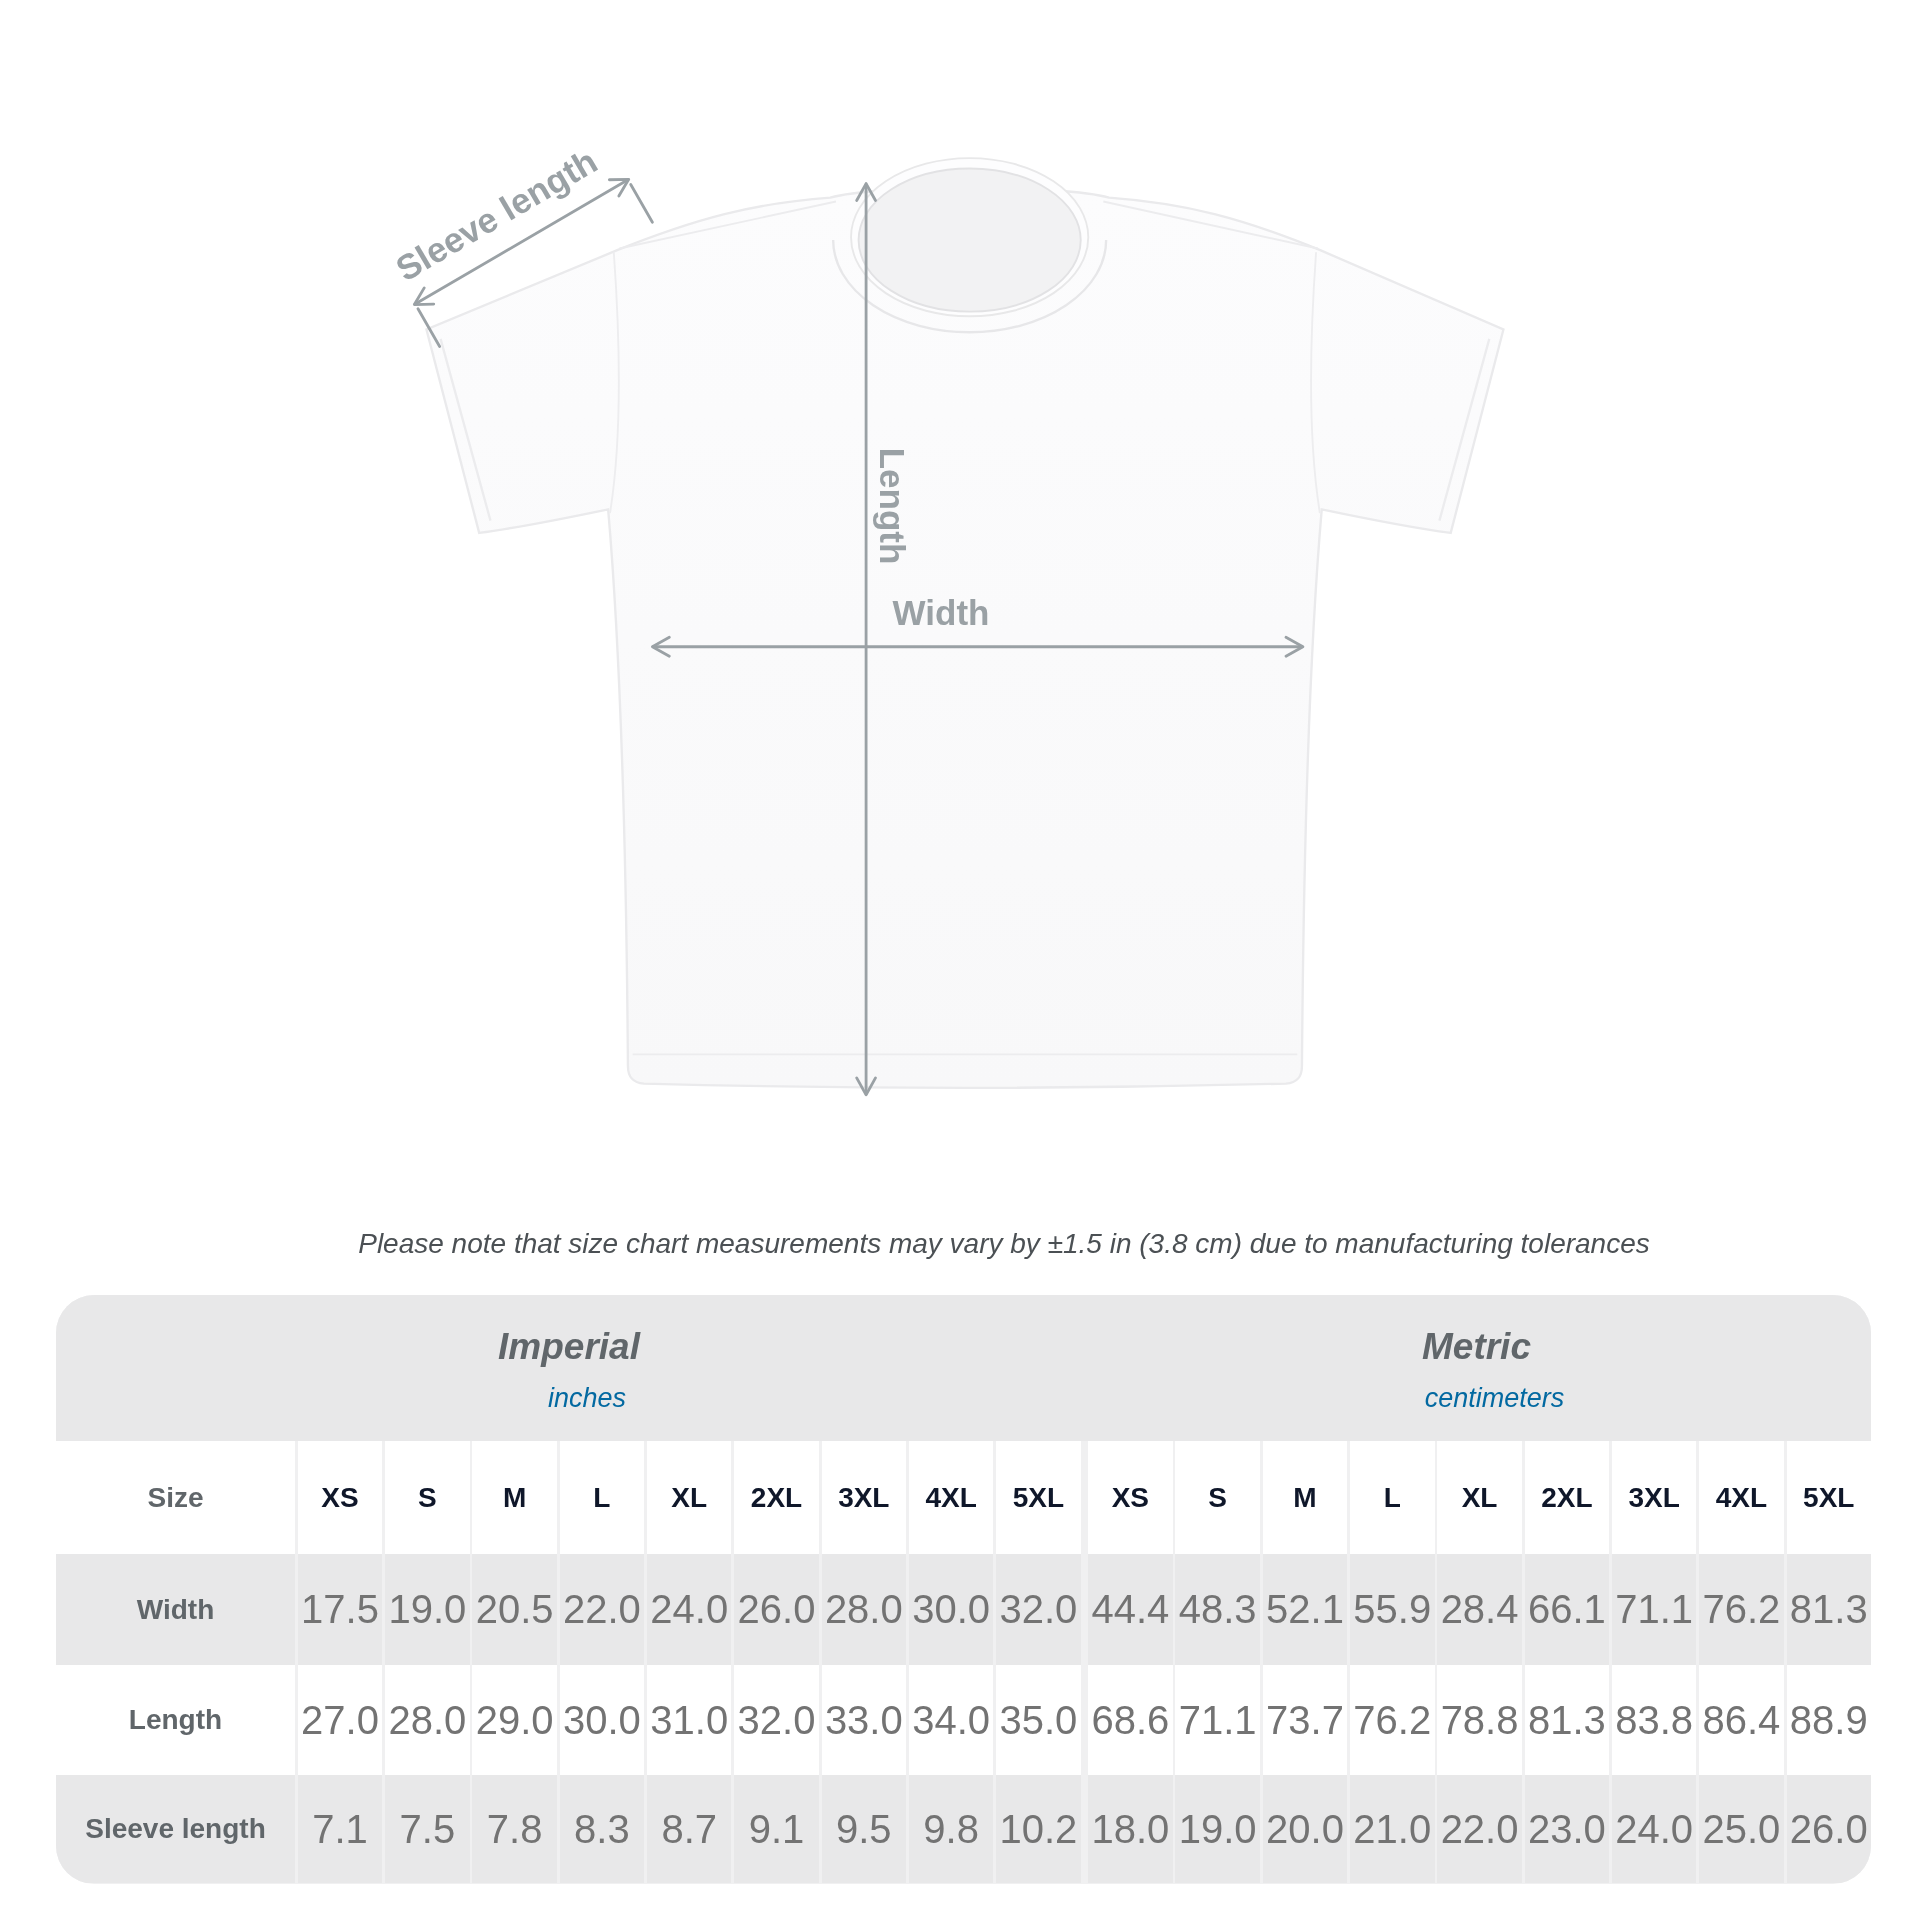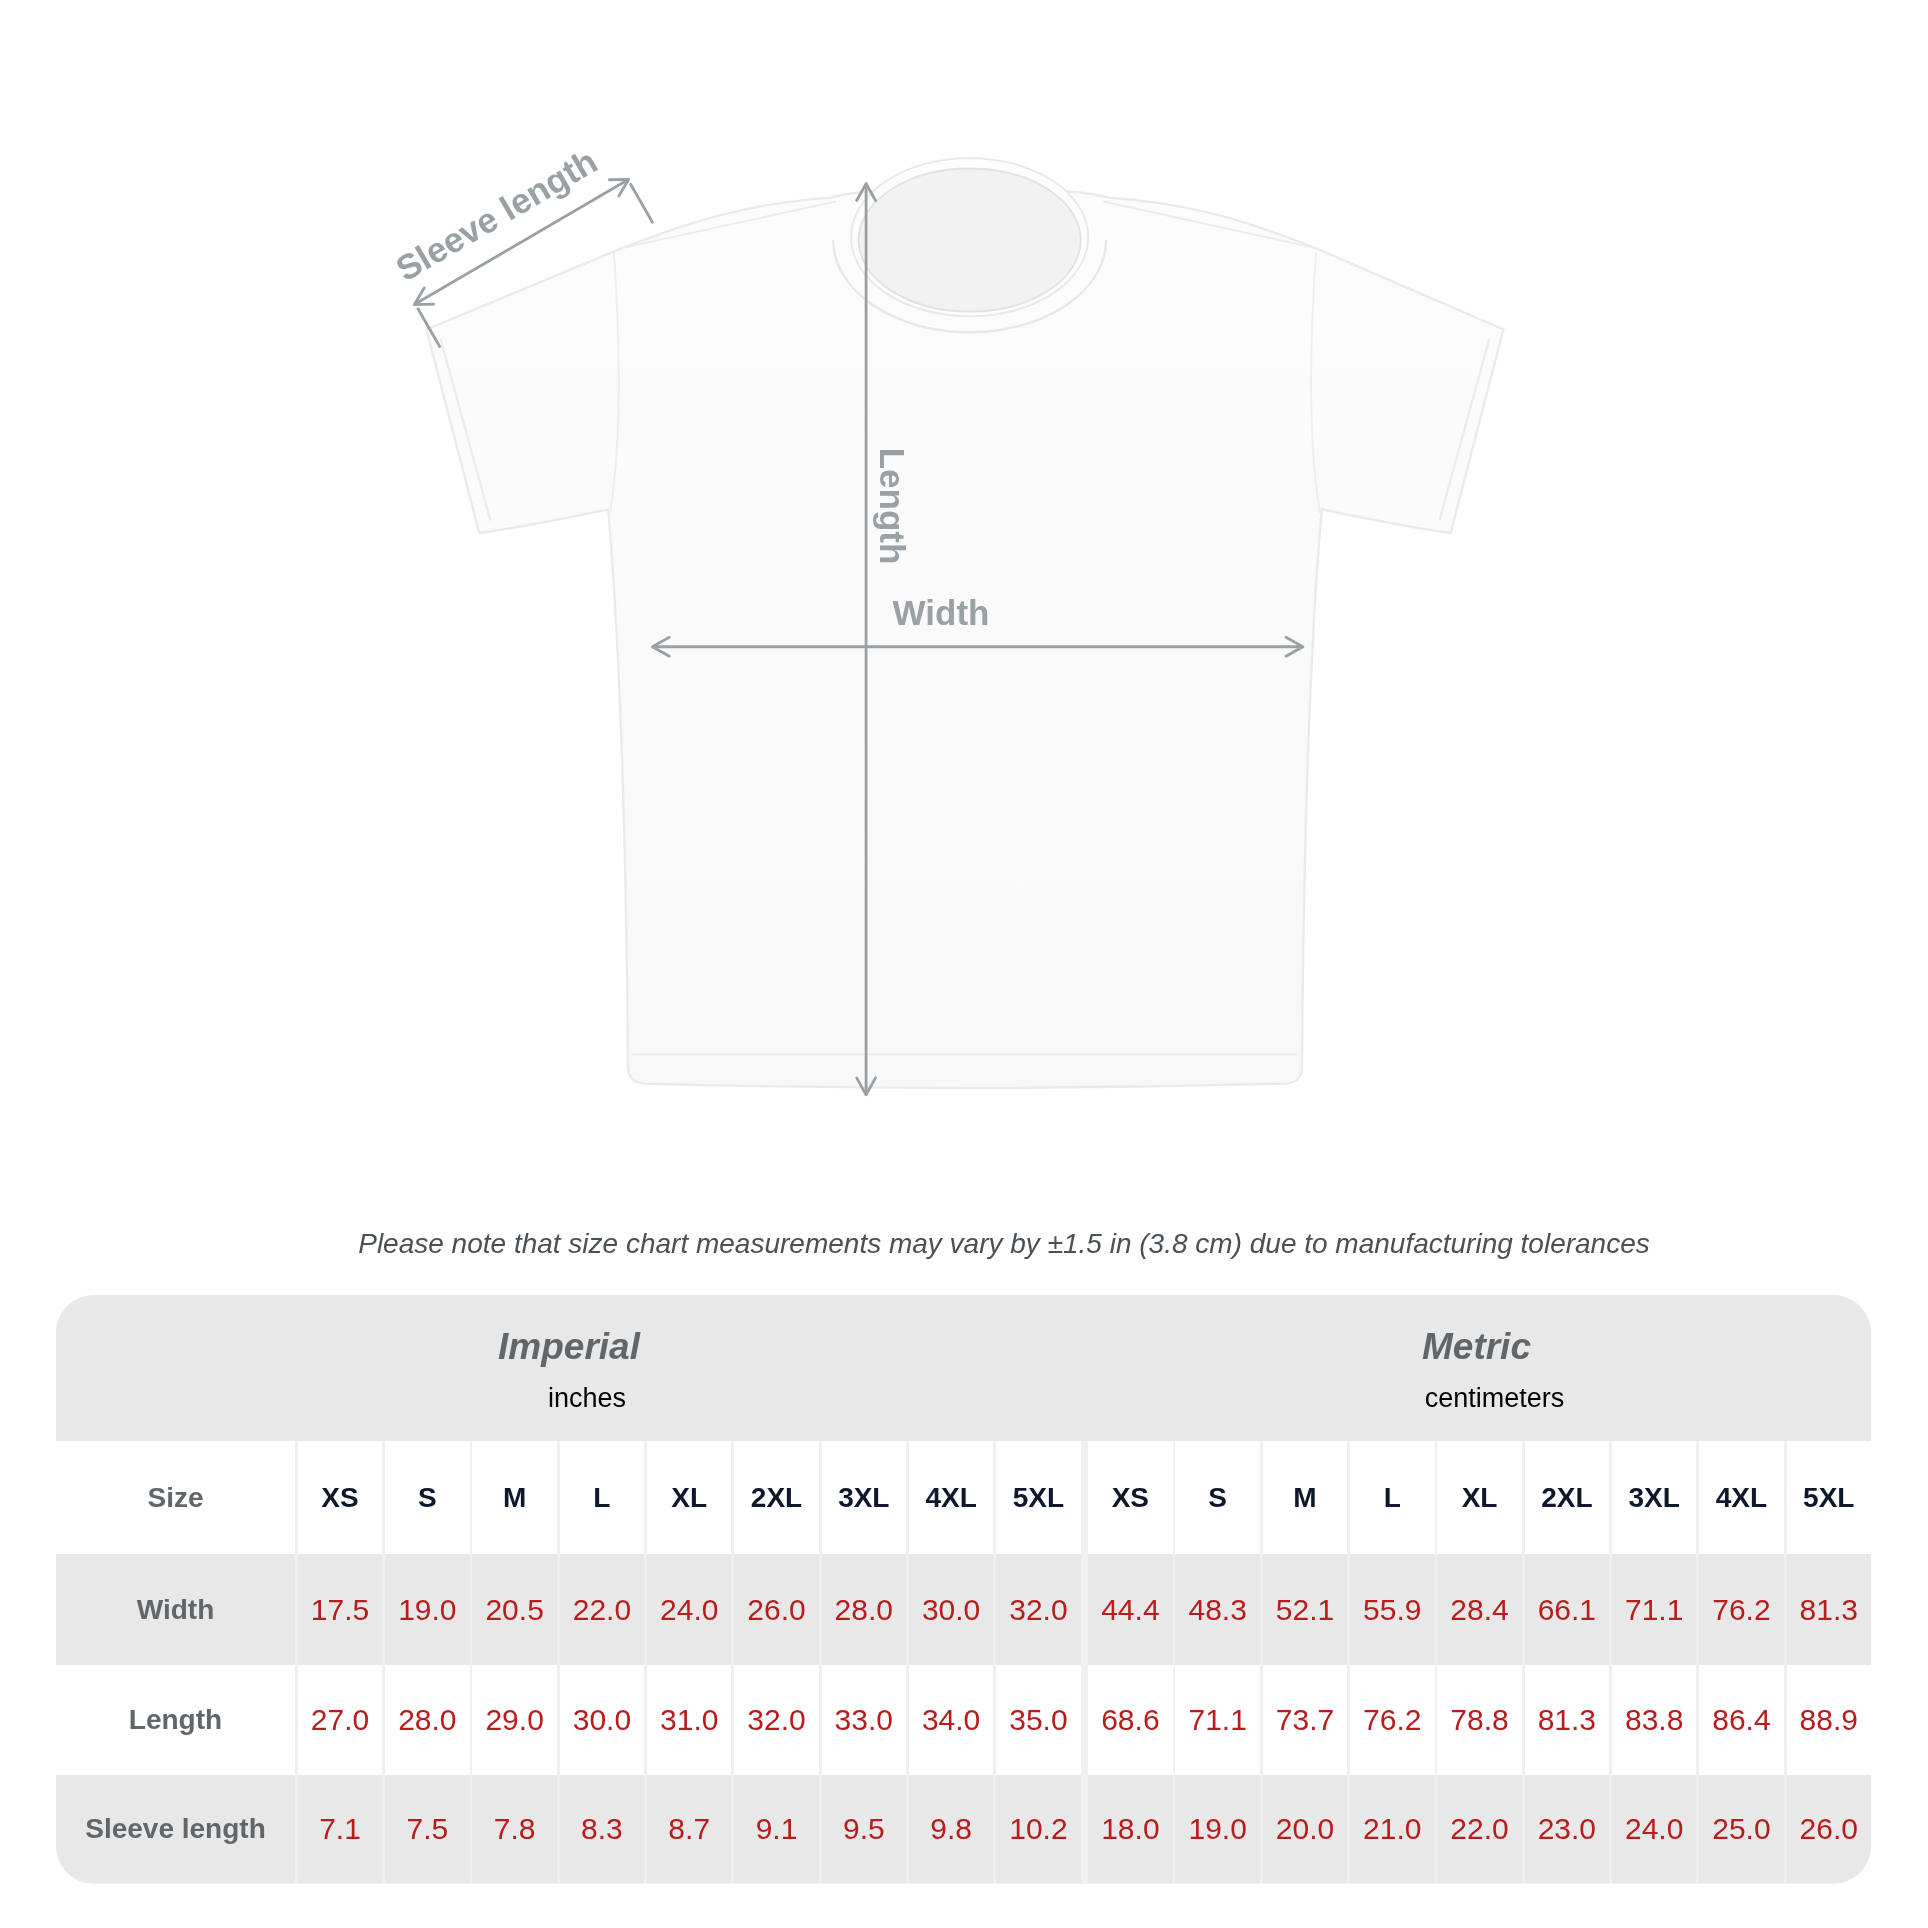--- a/index.html
+++ b/index.html
@@ -25,28 +25,28 @@
               background:#f0f0f1;border-radius:38px;overflow:hidden;
               display:grid;column-gap:2.8px;row-gap:0;
               grid-template-columns:239px repeat(9,1fr) 1.9px repeat(9,1fr);
               grid-template-rows:146px 113px 111px 110px 108px;}
   .band{grid-column:1/-1;background:#e8e8e9;display:flex;}
   .band-half{display:flex;flex-direction:column;align-items:center;justify-content:center;
              padding-top:3.8px;}
   .band-left{flex:0 0 1026px;}
   .band-right{flex:1 1 auto;}
   .band-name{font-size:37px;font-weight:bold;font-style:italic;color:#60666a;}
-  .band-unit{font-size:27px;color:#000000;margin-top:15px;margin-left:36px;}
+  .band-unit{font-size:27px;font-style:italic;color:#0369a1;margin-top:15px;margin-left:36px;}
   .cell{display:flex;align-items:center;justify-content:center;}
   .c-white{background:#ffffff;}
   .c-gray{background:#e8e8e9;}
   .c-div{background:transparent;}
   .hdr{font-size:28px;font-weight:bold;color:#0f172a;}
   .rowlbl{font-size:28px;font-weight:bold;color:#60666a;text-align:center;}
-  .val{font-size:30px;color:#b91c1c;}
+  .val{font-size:40px;color:#737373;}
 </style>
 </head>
 <body>
 
 <div class="screen">
 
   <svg class="shirt-svg" viewBox="0 0 2048 2048" xmlns="http://www.w3.org/2000/svg">
     <defs>
       <linearGradient id="fab" x1="0" y1="0" x2="0" y2="1">
         <stop offset="0" stop-color="#fcfcfd"></stop>

